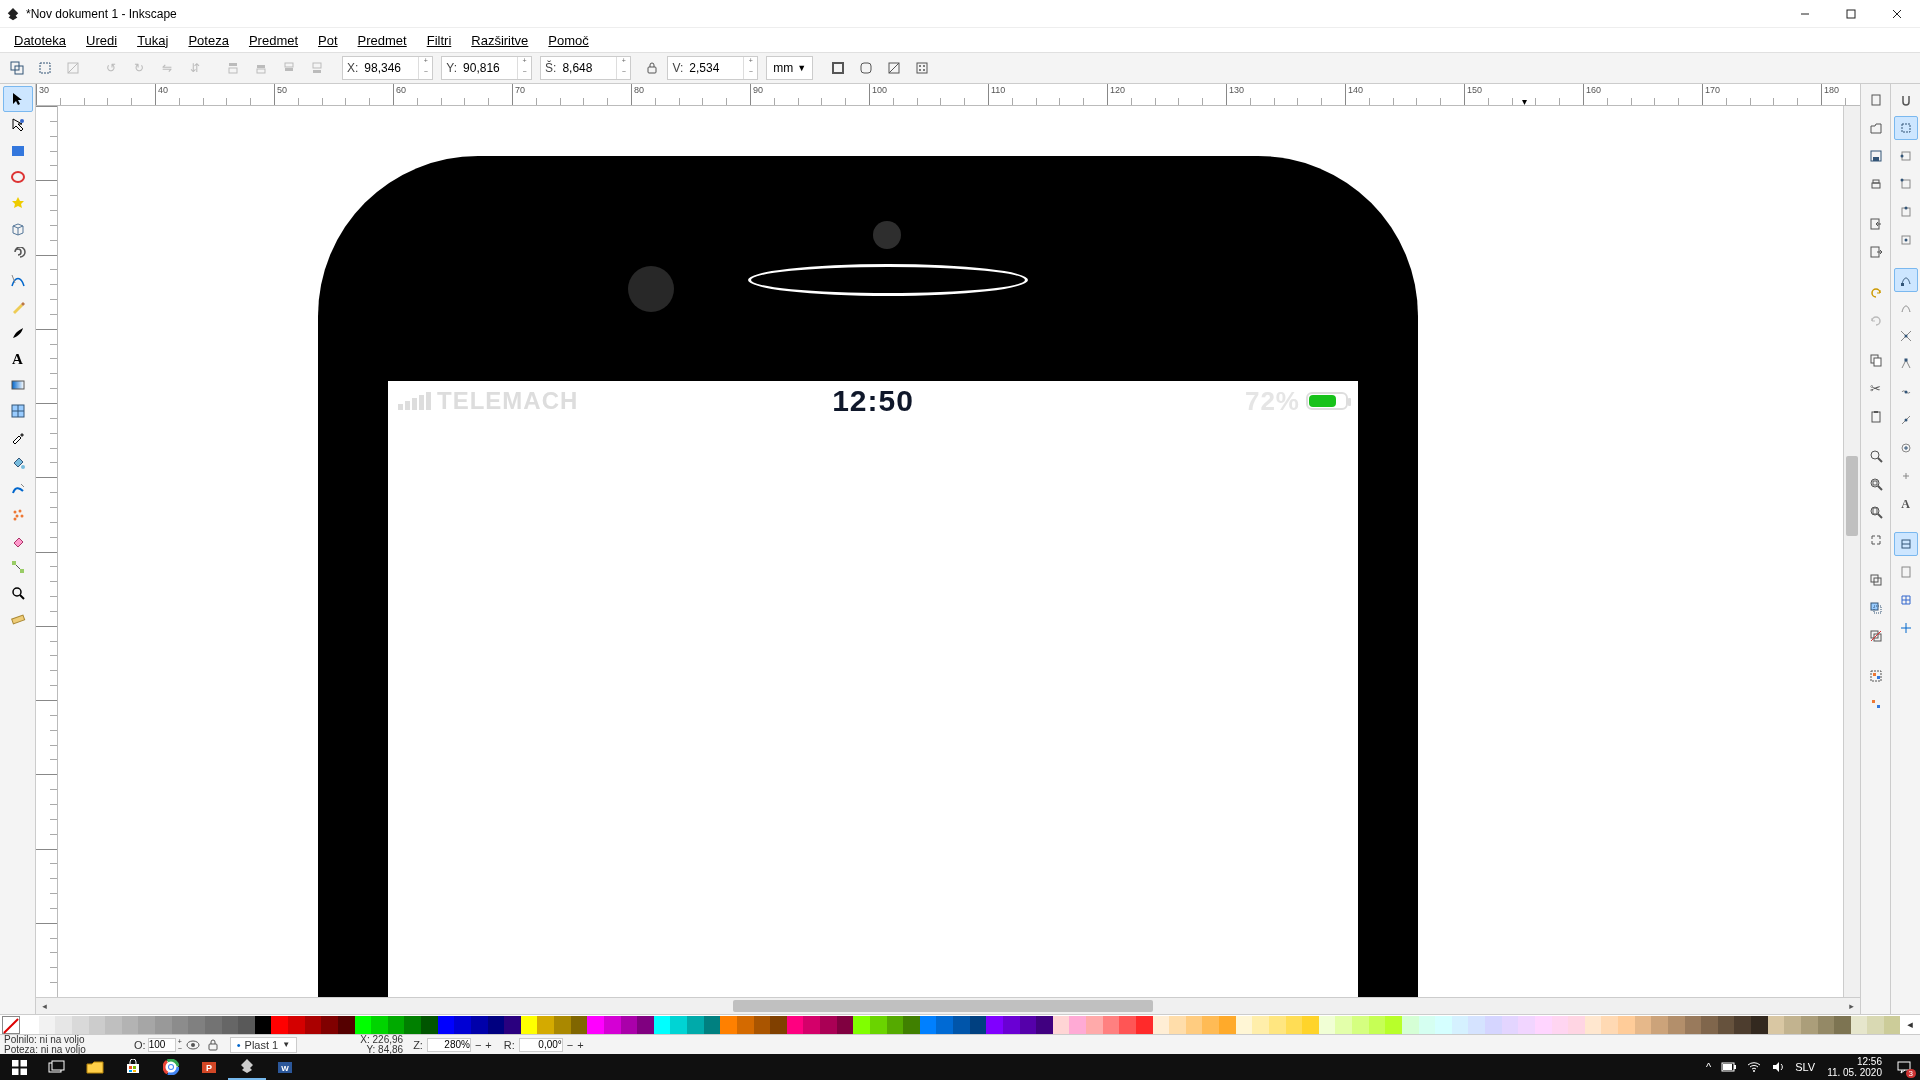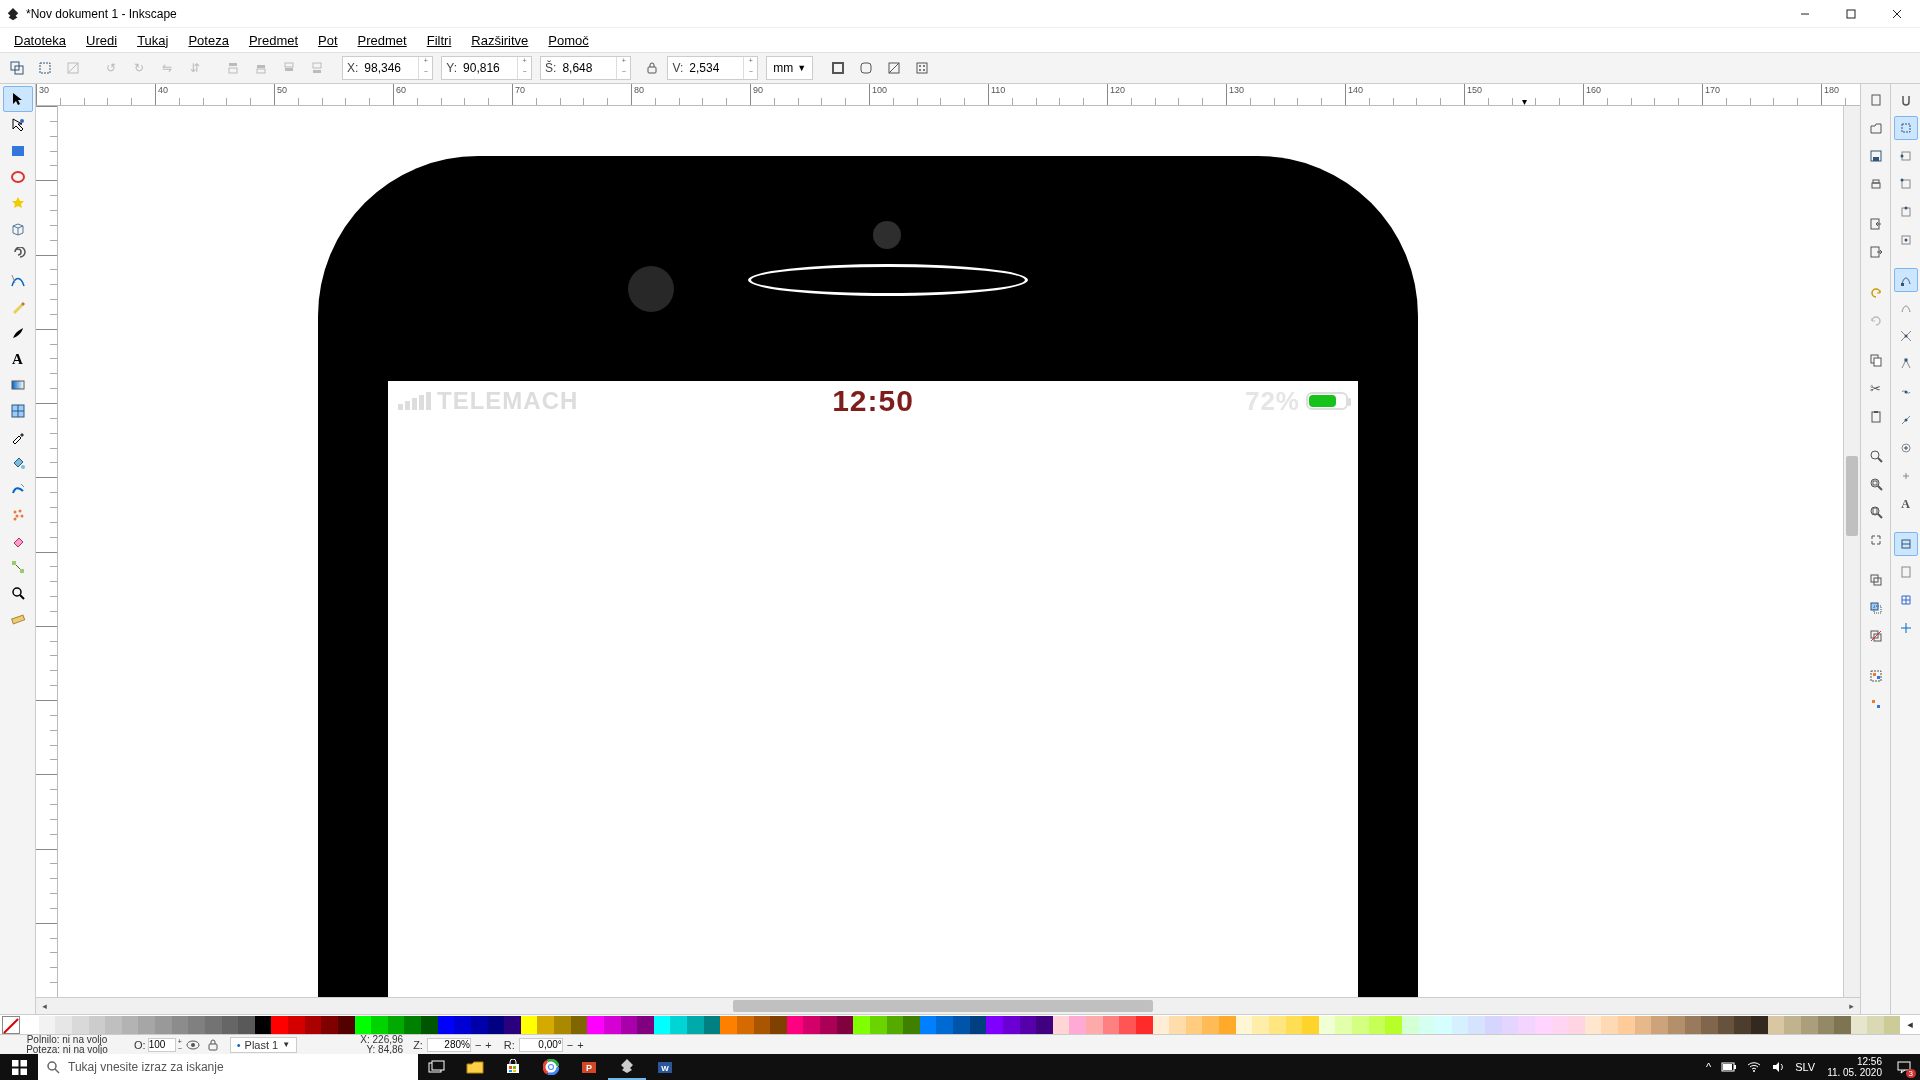--- a/index.html
+++ b/index.html
@@ -67,21 +67,21 @@
 
 #palette { position:absolute; left:0; right:0; bottom:46px; height:20px; display:flex; align-items:center; background:#fff; border-top:1px solid #ccc; }
 #palette .none { width:18px; height:18px; position:relative; border:1px solid #888; margin-left:2px; background:#fff; }
 #palette .none::after { content:''; position:absolute; left:-2px; right:-2px; top:50%; border-top:2px solid #d00; transform:rotate(-45deg); }
 #palette .swatches { flex:1; display:flex; height:18px; margin-left:2px; overflow:hidden; }
 #palette .sw { flex:1; height:18px; }
 #palette .pmenu { width:20px; text-align:center; font-size:11px; color:#333; }
 
 
 #status { position:absolute; left:0; right:0; bottom:26px; height:20px; background:#f4f4f4; border-top:1px solid #ccc; display:flex; align-items:center; font-size:11px; color:#333; }
-#status .fillstroke { width:130px; padding-left:4px; line-height:10px; font-size:10px;text-align:center; }
+#status .fillstroke { width:130px; padding-left:4px; line-height:10px; font-size:10px; }
 #status .o { display:flex; align-items:center; gap:2px; padding:0 4px; }
 #status .o input { width:28px; height:14px; font-size:10px; border:1px solid #ccc; }
 #status .toggle { width:22px; text-align:center; }
 #status .layer { border:1px solid #ccc; background:#fff; padding:0 6px; height:16px; display:flex; align-items:center; gap:4px; }
 #status .msg { flex:1; padding-left:8px; }
 #status .coords { width:110px; font-size:10px; line-height:10px; text-align:right; padding-right:4px; }
 #status .zoom { display:flex; align-items:center; gap:4px; padding:0 6px; }
 #status .zoom input { width:44px; height:14px; font-size:10px; border:1px solid #ccc; text-align:right; }
 #status .rot { display:flex; align-items:center; gap:4px; padding:0 6px; }
 #status .rot input { width:44px; height:14px; font-size:10px; border:1px solid #ccc; text-align:right; }
@@ -100,21 +100,21 @@
 
 
 .phone { position:absolute; left:260px; top:50px; width:1100px; height:1400px; background:#000; border-radius:160px 160px 40px 40px; }
 .cam1 { position:absolute; left:815px; top:115px; width:28px; height:28px; background:#2e2e2e; border-radius:50%; }
 .cam2 { position:absolute; left:570px; top:160px; width:46px; height:46px; background:#282828; border-radius:50%; }
 .speaker { position:absolute; left:690px; top:158px; width:280px; height:32px; border:3px solid #fff; border-radius:50%; }
 .screen { position:absolute; left:330px; top:275px; width:970px; height:900px; background:#fff; }
 .sbar { position:absolute; left:340px; top:278px; width:950px; height:34px; display:flex; align-items:center; color:#ddd; font-size:24px; font-weight:600; letter-spacing:1px; }
 .sbar .sig { display:flex; align-items:flex-end; gap:2px; margin-right:6px; }
 .sbar .sig i { width:5px; background:#ddd; display:block; }
-.sbar .time { position:absolute; left:50%; transform:translateX(-50%); font-size:30px; color:#7f1d1d; }
+.sbar .time { position:absolute; left:50%; transform:translateX(-50%); font-size:30px; color:#0f172a; }
 .sbar .batpct { margin-left:auto; color:#e5e5e5; font-size:26px; }
 .sbar .bat { width:42px; height:18px; border:2px solid #ddd; border-radius:6px; margin-left:6px; position:relative; }
 .sbar .bat::after { content:''; position:absolute; right:-5px; top:4px; width:3px; height:8px; background:#ddd; border-radius:1px; }
 .sbar .bat .fill { position:absolute; left:1px; top:1px; bottom:1px; width:70%; background:#17c21a; border-radius:4px; }
 
 
 svg { display:block; }
 </style>
 </head>
 <body>
@@ -1032,27 +1032,20 @@
 
 <div id="taskbar">
   <div class="start">
     <svg width="15" height="15">
         <rect x="0" y="0" width="6.5" height="6.5" fill="#fff"></rect>
         <rect x="8.5" y="0" width="6.5" height="6.5" fill="#fff"></rect>
         <rect x="0" y="8.5" width="6.5" height="6.5" fill="#fff"></rect>
         <rect x="8.5" y="8.5" width="6.5" height="6.5" fill="#fff"></rect>
       </svg>
   </div>
-  <div class="search">
-    <svg width="14" height="14">
-        <circle cx="6" cy="6" r="4" fill="none" stroke="#666" stroke-width="1.5"></circle>
-        <line x1="9" y1="9" x2="13" y2="13" stroke="#666" stroke-width="1.5"></line>
-      </svg>
-    <span style="color:#555">Tukaj vnesite izraz za iskanje</span>
-  </div>
   <div class="ticon">
       <svg width="18" height="14">
         <rect x="1" y="3" width="12" height="9" fill="none" stroke="#fff"></rect>
         <rect x="4" y="1" width="12" height="9" fill="#101010" stroke="#fff"></rect>
       </svg>
     </div>
   <div class="ticon">
       <svg width="18" height="14">
         <path d="M1 4 L6 4 L8 2 L17 2 L17 13 L1 13 Z" fill="#ffcf48" stroke="#b8860b"></path>
       </svg>

